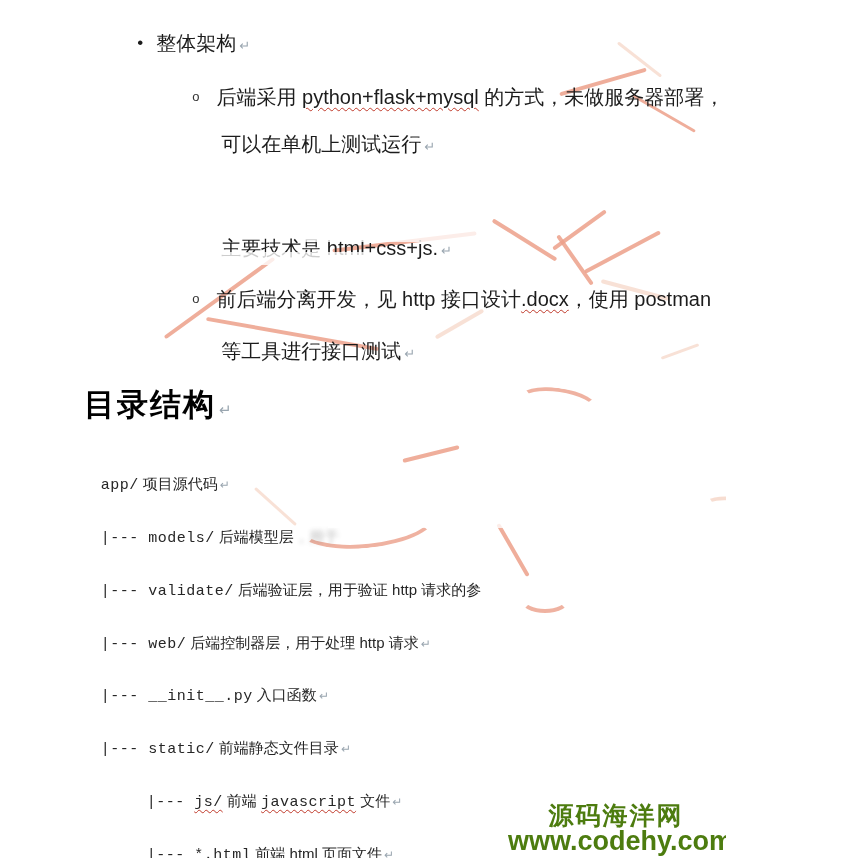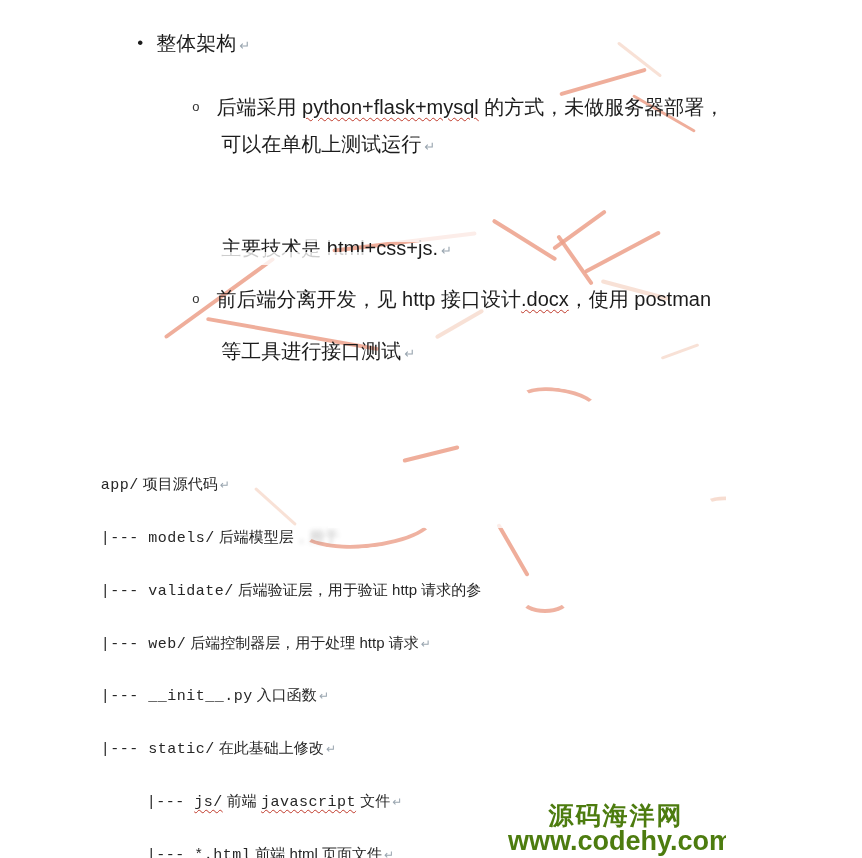--- a/index.html
+++ b/index.html
@@ -67,56 +67,59 @@
   <div class="arc arcB" style="left:295px;top:492px;width:135px;height:48px;transform:rotate(-6deg);"></div>
   <div class="st stB" style="left:248px;top:505px;width:55px;height:3px;transform:rotate(42deg);"></div>
   <div class="st" style="left:483px;top:548px;width:60px;height:4px;transform:rotate(60deg);"></div>
   <div class="arc arcB" style="left:520px;top:585px;width:42px;height:20px;"></div>
   <div class="arc arcL" style="left:700px;top:498px;width:70px;height:26px;transform:rotate(12deg);"></div>
 
   <div class="line" style="left:115px;top:6px;">
     <span class="dot">•</span><span>整体架构</span><span class="cr">↵</span>
   </div>
 
-  <div class="line" style="left:170px;top:70px;text-align:center;">
+  <div class="line" style="left:170px;top:60px;text-align:center;">
     <span class="odot">o</span><span>后端采用 </span><span class="wavy">python+flask+mysql</span><span> 的方式，未做服务器部署，</span>
   </div>
   <div class="line" style="left:199px;top:107px;text-align:center;">
     <span>可以在单机上测试运行</span><span class="cr">↵</span>
   </div>
 
   <div class="line" style="left:170px;top:262px;">
     <span class="odot">o</span><span>前后端分离开发，见 http 接口设计</span><span class="wavy">.docx</span><span>，使用 postman</span>
   </div>
 
   <div class="line" style="left:199px;top:211px;">
     <span>主要技术是 </span><span>html+css+js</span><span>.</span><span class="cr">↵</span>
   </div>
   <div class="line" style="left:199px;top:314px;">
     <span>等工具进行接口测试</span><span class="cr">↵</span>
   </div>
 
+  <div class="heading">
+    <span>目录结构</span><span class="cr" style="font-size:15px;font-weight:normal;">↵</span>
+  </div>
 
   <div class="tree" style="left:84px;top:458px;">
     <span class="mono">app/</span><span> 项目源代码</span><span class="cr2">↵</span>
   </div>
   <div class="tree" style="left:84px;top:511px;">
     <span class="mono">|--- models/</span><span> 后端模型层</span><span class="faded">，用于</span>
   </div>
   <div class="tree" style="left:84px;top:564px;">
     <span class="mono">|--- validate/</span><span> 后端验证层，用于验证 http 请求的参</span>
   </div>
   <div class="tree" style="left:84px;top:617px;">
     <span class="mono">|--- web/</span><span> 后端控制器层，用于处理 http 请求</span><span class="cr2">↵</span>
   </div>
   <div class="tree" style="left:84px;top:669px;">
     <span class="mono">|--- __init__.py</span><span> 入口函数</span><span class="cr2">↵</span>
   </div>
   <div class="tree" style="left:84px;top:722px;">
-    <span class="mono">|--- static/</span><span> 在此基础上修改</span><span class="cr2">↵</span>
+    <span class="mono">|--- static/</span><span> 前端静态文件目录</span><span class="cr2">↵</span>
   </div>
   <div class="tree" style="left:130px;top:775px;">
     <span class="mono">|--- </span><span class="mono wavy">js/</span><span> 前端 </span><span class="mono wavy">javascript</span><span> 文件</span><span class="cr2">↵</span>
   </div>
   <div class="tree" style="left:130px;top:828px;">
     <span class="mono">|--- *.html</span><span> 前端 html 页面文件</span><span class="cr2">↵</span>
   </div>
 
   <div class="smudge" style="left:298px;top:227px;width:182px;height:15px;"></div>
   <div class="smudge" style="left:162px;top:252px;width:212px;height:13px;"></div>

